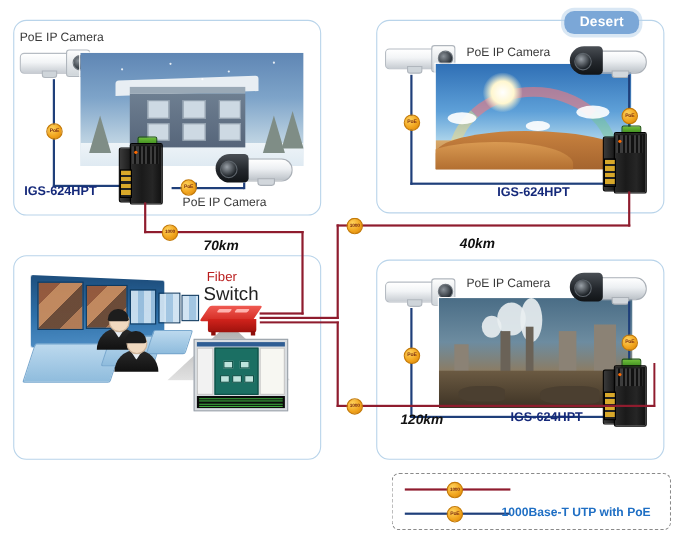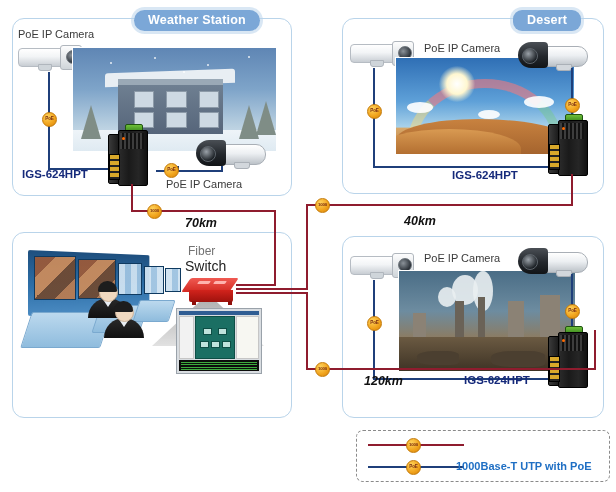--- a/index.html
+++ b/index.html
@@ -289,21 +289,20 @@
   .lt-fiber{color:#9e1b2f;}
   .lt-utp{color:#1f6fc4;}
 </style>
 </head>
 <body>
 
 <div id="stage">
 
   <div class="panel" style="left:12px;top:18px;width:280px;height:178px;"></div>
 
-  <div class="panel-title title-wide" style="left:134px;top:10px;">Weather Station</div>
 
   <div class="cam-label" style="left:18px;top:28px;">PoE IP Camera</div>
 
   <div class="cam cam-w" style="left:18px;top:44px;width:64px;height:28px;">
     <div class="body"></div>
     <div class="head"></div>
     <div class="lens"></div>
     <div class="mount"></div>
   </div>
 
@@ -452,23 +451,23 @@
       <div class="rightcol"></div>
     </div>
     <div class="term">
       <i></i>
         <i></i>
         <i></i>
         <i></i>
     </div>
   </div>
 
-  <div class="cam-label" style="left:188px;top:244px;font-size:12px;color:#737373;">Fiber</div>
+  <div class="cam-label" style="left:188px;top:244px;font-size:12px;color:#b91c1c;">Fiber</div>
   <div class="cam-label" style="left:188px;top:244px;width:0;height:0;overflow:hidden;opacity:0;">Fiber Switch</div>
-  <div class="cam-label" style="left:185px;top:258px;font-size:14px;color:#222;">Switch</div>
+  <div class="cam-label" style="left:185px;top:258px;font-size:17px;color:#222;">Switch</div>
 
   <div class="fiber-sw" style="left:186px;top:278px;width:56px;height:28px;">
     <div class="top"></div>
     <div class="slot" style="left:12px;top:3px;width:12px;"></div>
     <div class="slot" style="left:28px;top:3px;width:12px;"></div>
     <div class="front"></div>
     <div class="leg" style="left:6px;top:23px;"></div>
     <div class="leg" style="left:42px;top:23px;"></div>
   </div>
 
@@ -526,21 +525,21 @@
   <div class="line vline fiber" style="left:274px;top:210px;height:76px;"></div>
   <div class="line hline fiber" style="left:236px;top:284px;width:40px;"></div>
   <div class="badge" style="left:147px;top:204px;">1000</div>
   <div class="dist" style="left:185px;top:216px;">70km</div>
 
   <div class="line vline fiber" style="left:571px;top:174px;height:32px;"></div>
   <div class="line hline fiber" style="left:306px;top:204px;width:267px;"></div>
   <div class="line vline fiber" style="left:306px;top:204px;height:86px;"></div>
   <div class="line hline fiber" style="left:236px;top:288px;width:72px;"></div>
   <div class="badge" style="left:315px;top:198px;">1000</div>
-  <div class="dist" style="left:404px;top:214px;text-align:right;">40km</div>
+  <div class="dist" style="left:418px;top:214px;text-align:right;">40km</div>
 
   <div class="line hline fiber" style="left:306px;top:368px;width:290px;"></div>
   <div class="line vline fiber" style="left:594px;top:330px;height:40px;"></div>
   <div class="line vline fiber" style="left:306px;top:292px;height:78px;"></div>
   <div class="line hline fiber" style="left:236px;top:292px;width:72px;"></div>
   <div class="badge" style="left:315px;top:362px;">1000</div>
   <div class="dist" style="left:364px;top:374px;">120km</div>
 
   <div class="legend" style="left:356px;top:430px;width:254px;height:52px;"></div>
 

